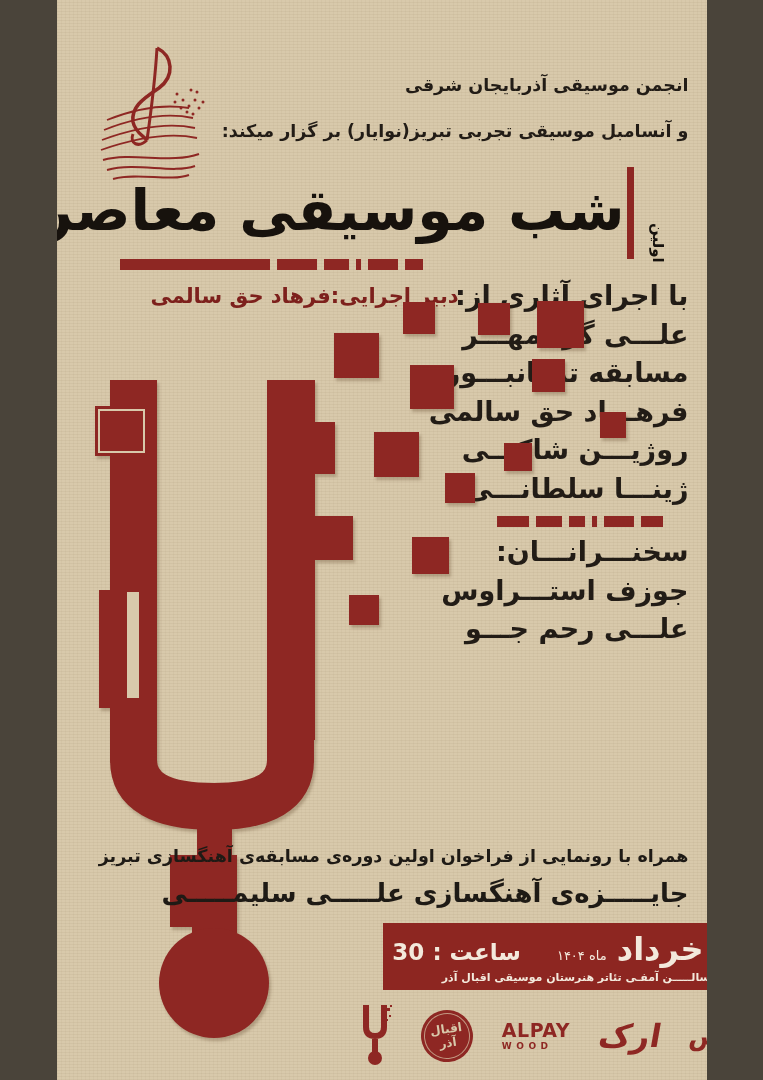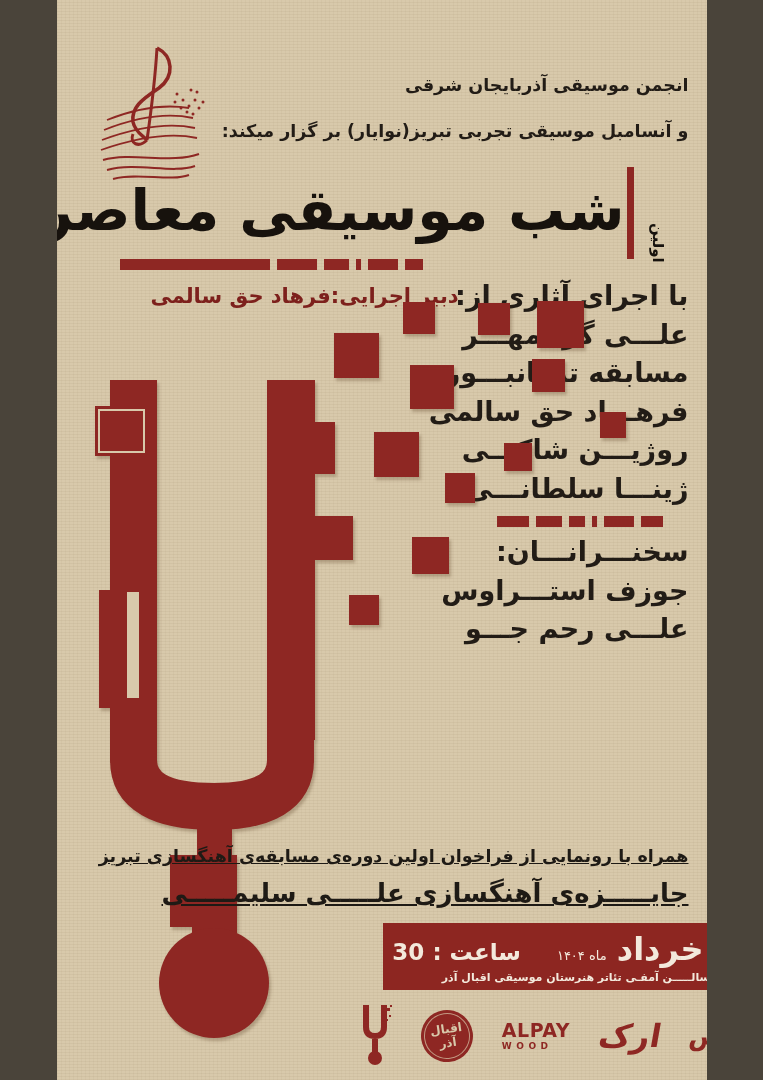--- a/index.html
+++ b/index.html
@@ -40,21 +40,21 @@
   .pline{height:38.5px;line-height:38.5px;white-space:nowrap;}
   .program .dashline{margin:8px 2px 6px 0;}
 
   
   .fork-svg{top:280px;left:0;filter:drop-shadow(2px 3px 1.5px rgba(80,50,25,.28));}
   .rd{fill:var(--red);}
   .bgfill{fill:var(--bg);}
   .ustroke{fill:none;stroke:var(--red);stroke-width:47;}
 
   
-  .announce{top:846px;left:120px;width:512px;color:#1e1a15;text-decoration:underline;}
+  .announce{top:846px;left:120px;width:512px;color:#1e1a15;}
   .announce .l1{font-size:17.5px;font-weight:bold;white-space:nowrap;}
   .announce .l2{font-size:26px;font-weight:bold;white-space:nowrap;margin-top:12px;
                 letter-spacing:.5px;}
 
   
   .banner{left:326px;top:923px;width:437px;height:67px;background:var(--banner);
           color:var(--cream);padding:7px 14px 0 6px;}
   .banner .row1{display:flex;align-items:baseline;justify-content:center;gap:10px;
                 white-space:nowrap;}
   .banner .t-label{font-size:11px;font-weight:bold;}

